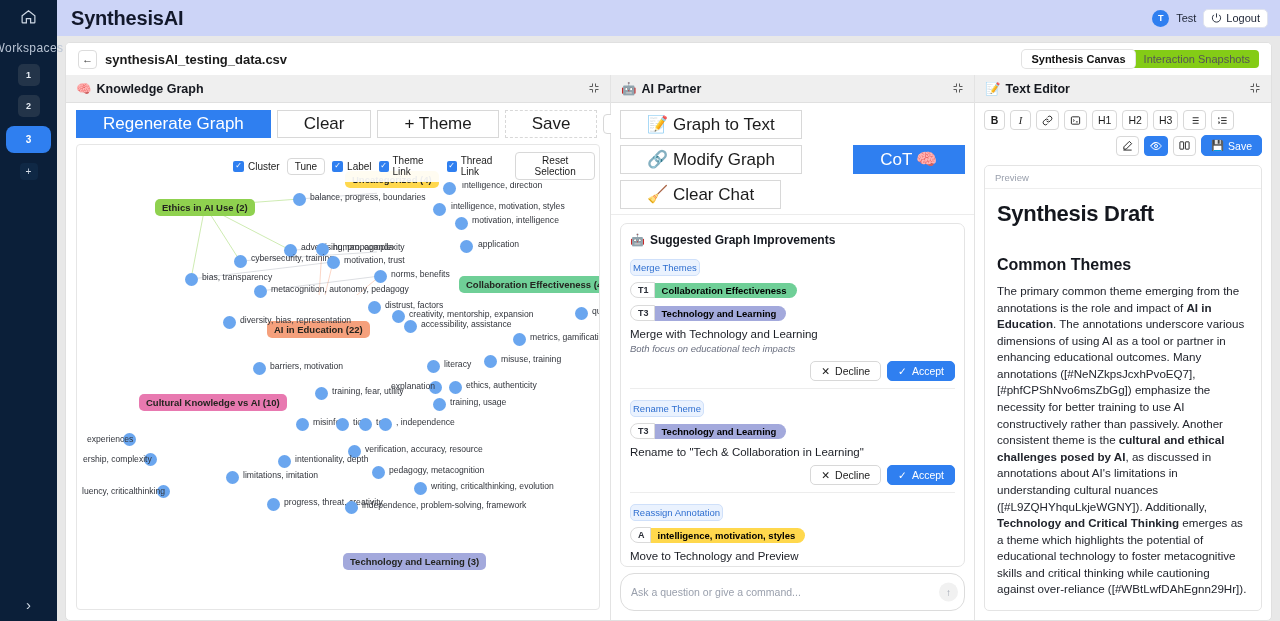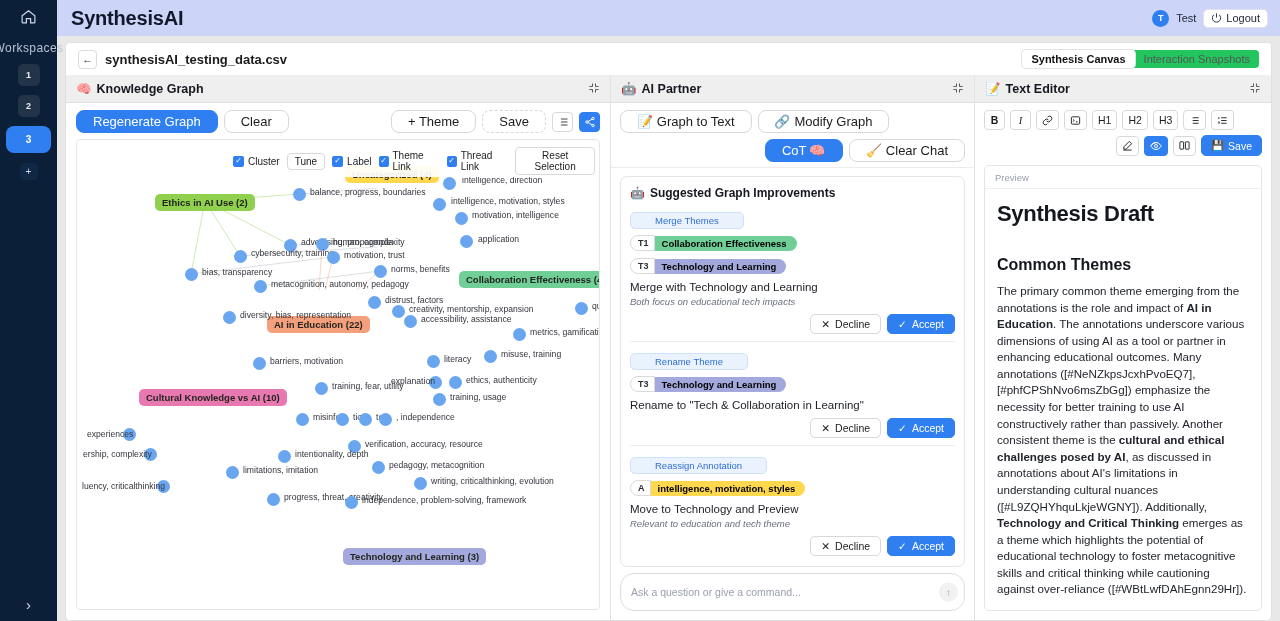--- a/index.html
+++ b/index.html
@@ -72,42 +72,42 @@
   .filebar {
     height: 32px; display: flex; align-items: center; padding: 0 12px;
     flex: 0 0 32px; background: #fff;
   }
   .back-btn {
     width: 19px; height: 19px; border: 1px solid #dcdcdc; border-radius: 4px;
     background: #fff; display: flex; align-items: center; justify-content: center;
     font-size: 11px; color: #333; margin-right: 8px;
   }
   .filename { font-size: 13px; font-weight: 700; color: #1b1b1b; }
-  .tabs { margin-left: auto; display: flex; align-items: flex-start; background: #22c55e; border-radius: 4px; }
+  .tabs { margin-left: auto; display: flex; align-items: flex-start; background: #84cc16; border-radius: 4px; }
   .tab { font-size: 11px; padding: 3px 9px; border-radius: 4px; color: #555; }
   .tab.active { background: #ffffff; color: #111; font-weight: 700; box-shadow: 0 0 0 1px #e2e2e2; }
 
   .panels { flex: 1; display: flex; gap: 0; min-height: 0; }
   .panel { display: flex; flex-direction: column; min-width: 0; min-height: 0; border-right: 1px solid #e3e3e3; }
   .panel:last-child { border-right: none; }
   .p-graph { flex: 0 0 545px; }
   .p-ai { flex: 0 0 364px; }
   .p-text { flex: 1; }
 
   .panel-head {
     height: 28px; background: #efefef; display: flex; align-items: center;
     padding: 0 10px; flex: 0 0 28px; border-bottom: 1px solid #e0e0e0;
   }
   .panel-title { font-size: 12.5px; font-weight: 700; color: #15181f; display: flex; align-items: center; gap: 5px; }
   .collapse-ico { margin-left: auto; color: #5a5a5a; }
 
   
   .g-toolbar { display: flex; align-items: center; padding: 7px 10px 4px 10px; gap: 6px; flex: 0 0 auto; background: #fff; }
   .btn {
-    font-size: 13px; padding: 3px 16px; border-radius: 8px;
+    font-size: 17px; padding: 3px 26px; border-radius: 0;
     border: 1px solid #d8d8d8; background: #fff; color: #1c1c1c; white-space: nowrap;
   }
   .btn-primary { background: #2f7ff0; border-color: #2f7ff0; color: #fff; font-weight: 400; }
   .btn-dash { border-style: dashed; }
   .icon-btn {
     width: 21px; height: 20px; border: 1px solid #d8d8d8; border-radius: 4px; background: #fff;
     display: flex; align-items: center; justify-content: center; color: #444;
   }
   .icon-btn.blue { background: #2f7ff0; border-color: #2f7ff0; color: #fff; }
   .g-right { margin-left: auto; display: flex; align-items: center; gap: 6px; }
@@ -132,21 +132,21 @@
   
   .ai-toolbar { padding: 7px 9px 5px 9px; display: flex; flex-wrap: wrap; gap: 6px; align-items: center; background: #fff; border-bottom: 1px solid #ececec; }
   .cot-btn { margin-left: auto; background: #2f7ff0; border-color: #2f7ff0; color: #fff; }
   .ai-body { flex: 1; overflow: hidden; padding: 8px 9px 0 9px; display: flex; flex-direction: column; min-height: 0; background: #fff; }
   .sugg-card { border: 1px solid #e4e4e4; border-radius: 7px; padding: 9px 9px 2px 9px; flex: 1; min-height: 0; overflow: hidden; }
   .sugg-title { font-size: 12px; font-weight: 700; color: #15181f; display: flex; align-items: center; gap: 5px; margin-bottom: 10px; }
   .sugg-item { border-bottom: 1px solid #ededed; padding-bottom: 7px; margin-bottom: 9px; }
   .sugg-item:last-child { border-bottom: none; }
   .kind-pill {
     display: inline-flex; align-items: center; gap: 4px; font-size: 9.5px; color: #2f6fd0;
-    background: #eaf2fe; border: 1px solid #cfe0fa; border-radius: 5px; padding: 2px 24px; margin-bottom: 6px;
+    background: #eaf2fe; border: 1px solid #cfe0fa; border-radius: 5px; padding: 2px 2px; margin-bottom: 6px;
   }
   .chip-row { display: flex; align-items: center; margin-bottom: 7px; }
   .chip-id {
     font-size: 9px; font-weight: 700; color: #2b2f38; background: #fff;
     border: 1px solid #dadada; border-radius: 9px 0 0 9px; padding: 2px 5px 2px 7px; z-index: 2;
   }
   .chip-name { font-size: 9.5px; font-weight: 700; border-radius: 0 9px 9px 0; padding: 2px 10px 2px 8px; margin-left: -1px; }
   .sugg-action { font-size: 11.5px; color: #1b1e25; margin-bottom: 3px; }
   .sugg-reason { font-size: 9.5px; color: #6b7080; font-style: italic; }
   .action-row { display: flex; justify-content: flex-end; gap: 6px; margin-top: 7px; }

